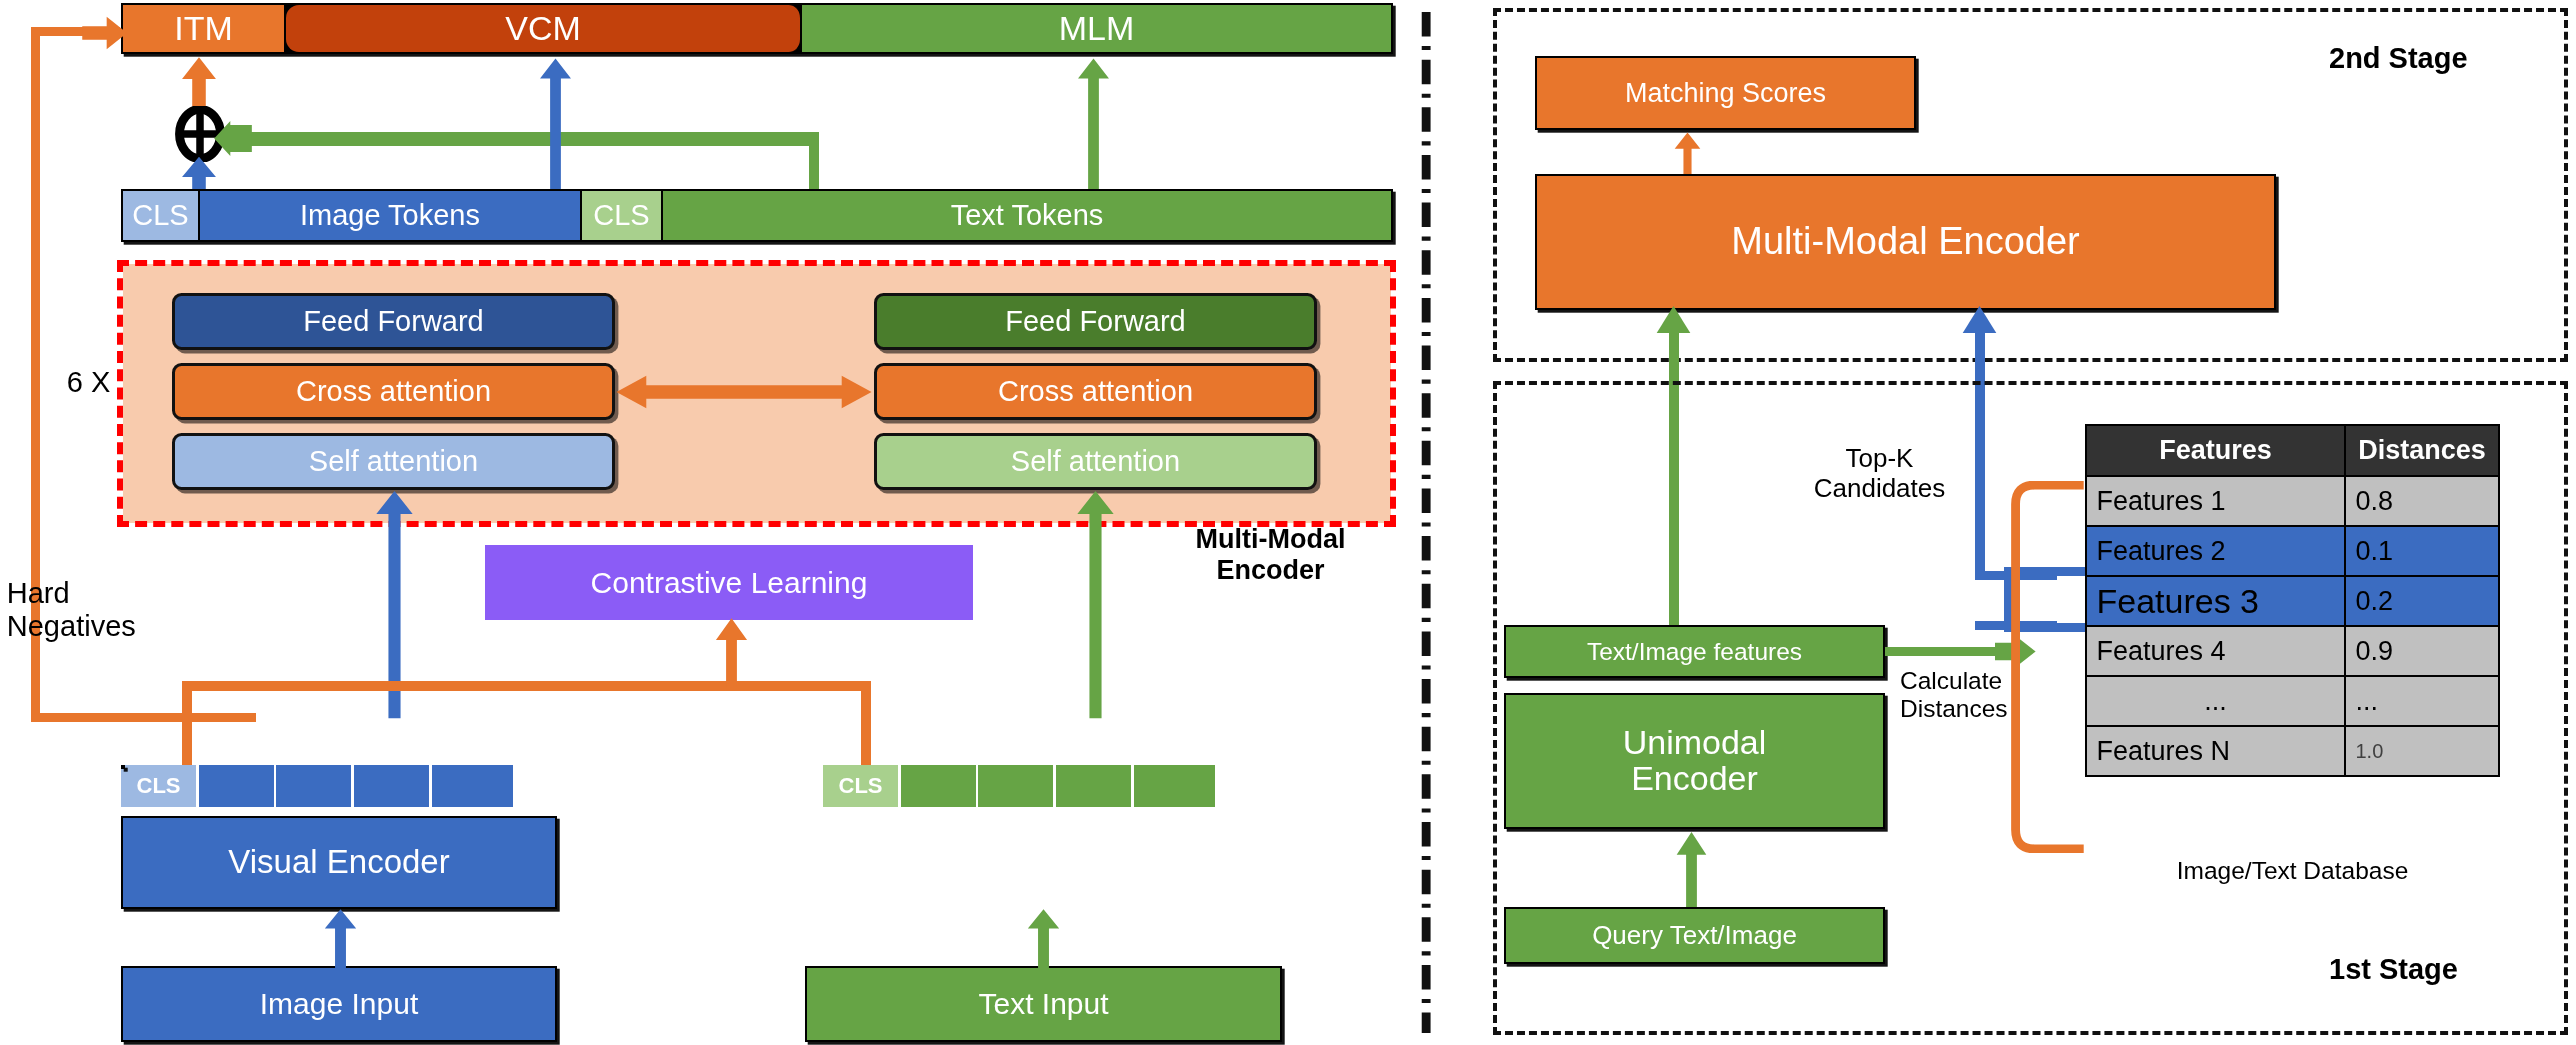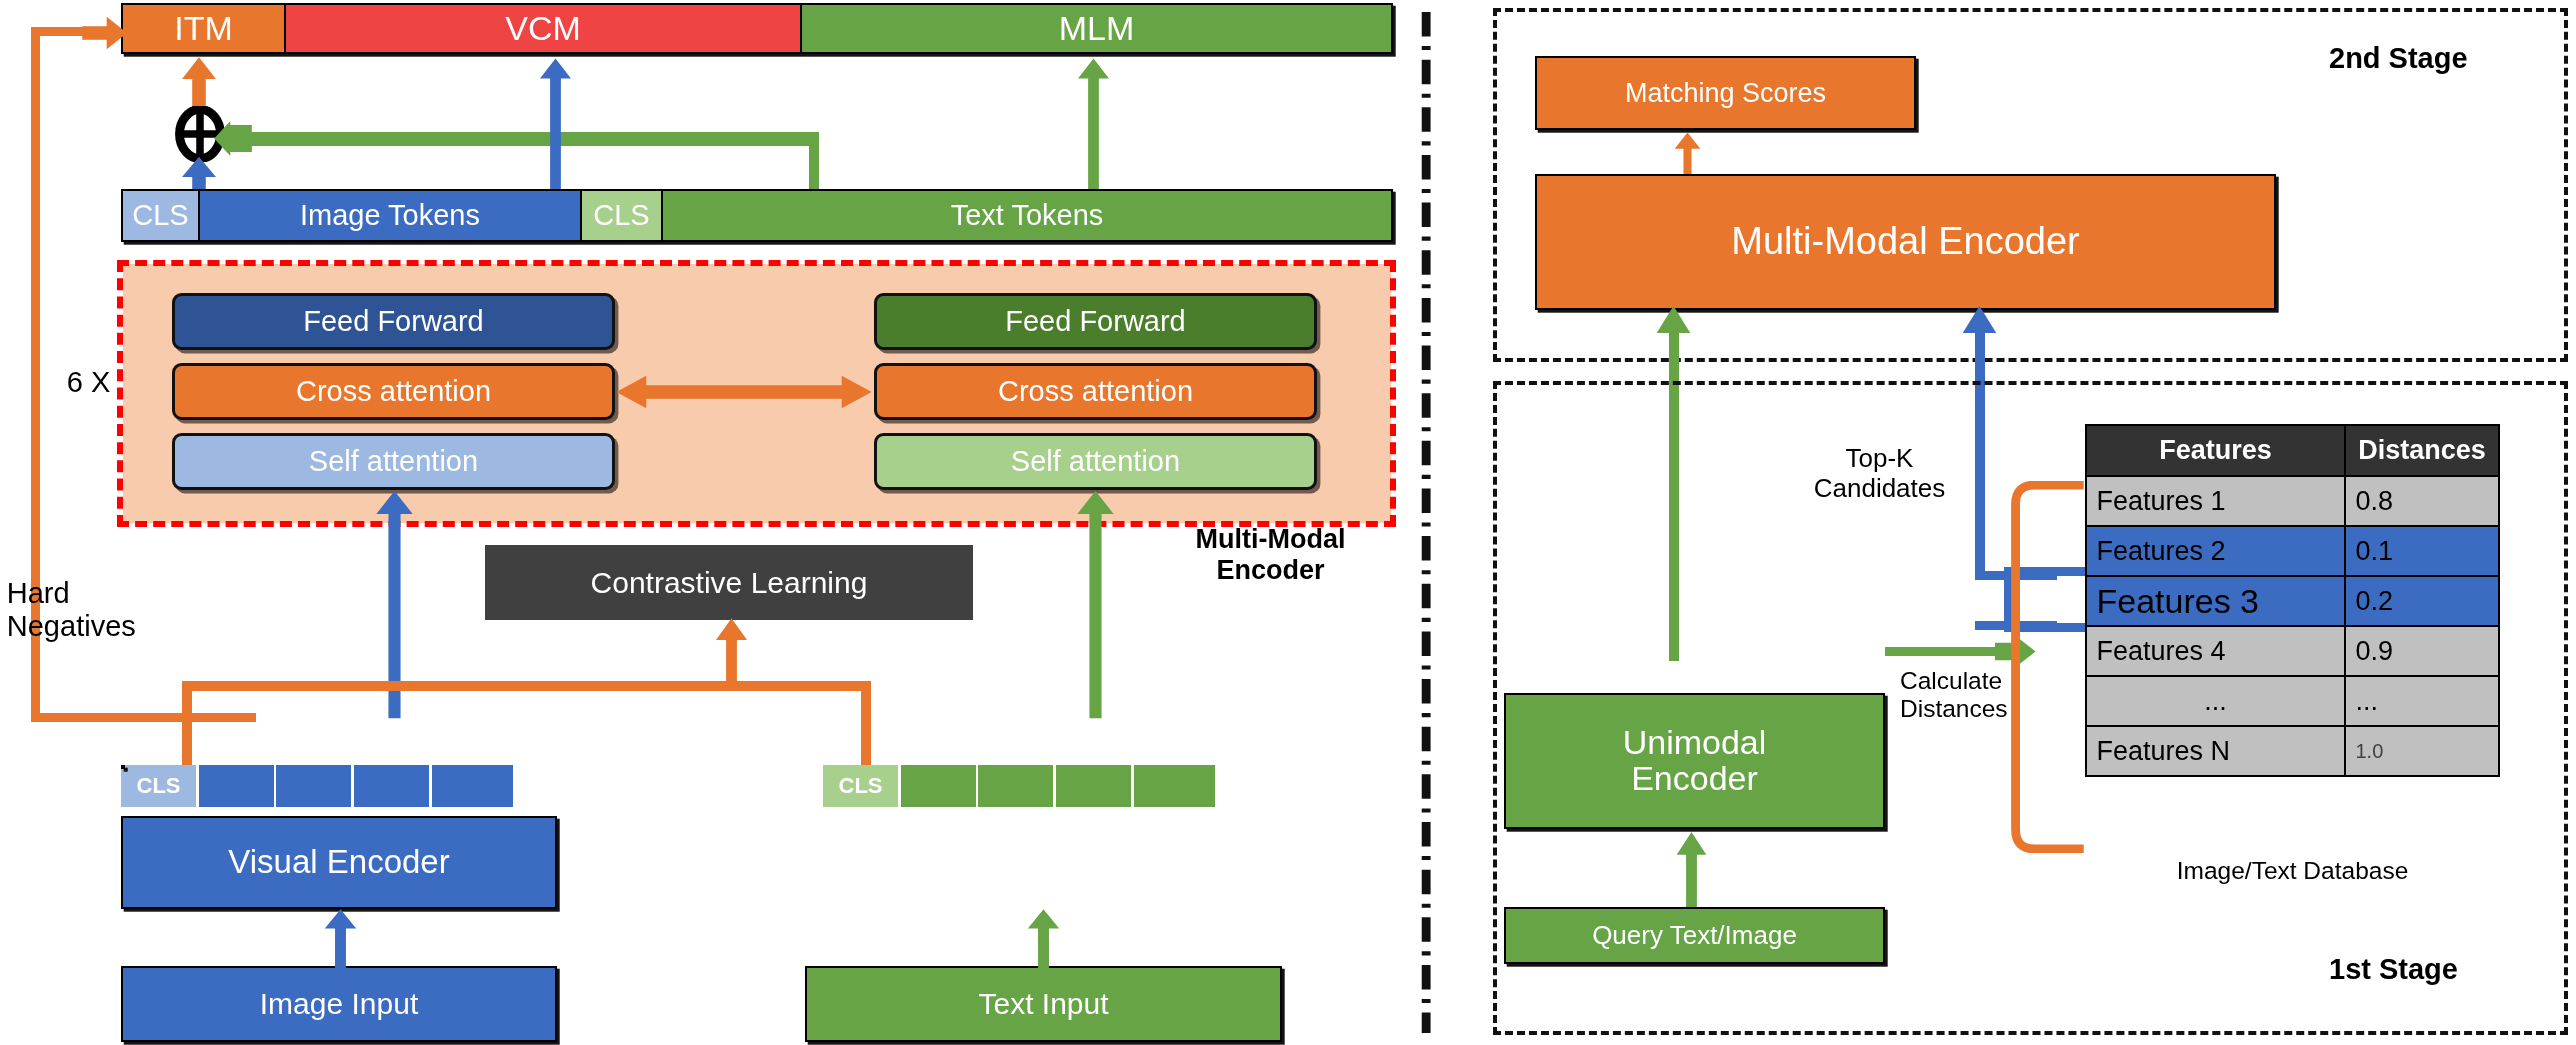--- a/index.html
+++ b/index.html
@@ -18,21 +18,21 @@
 </style>
 </head>
 <body>
 
 <div id="root">
 
   <div class="abs shadowbox" style="left:121px;top:3.4px;width:1272px;height:51px;background:#000;display:flex;">
     <div class="box" style="width:161px;height:100%;background:#E8762C;font-size:34px;border-right:2px solid #000;">
       <span>ITM</span>
     </div>
-    <div class="box" style="width:514px;height:100%;background:#ef4444;font-size:34px;border-right:2px solid #000;">
+    <div class="box" style="width:514px;height:100%;background:#c2410c;font-size:34px;border-right:2px solid #000;border-radius:13px;">
       <span>VCM</span>
     </div>
     <div class="box" style="flex:1;height:100%;background:#66A445;font-size:34px;">
       <span>MLM</span>
     </div>
   </div>
 
   <div class="abs" style="left:31px;top:27px;width:8.9px;height:695px;background:#E8762C;"></div>
   <div class="abs" style="left:31px;top:27px;width:89px;height:8.9px;background:#E8762C;"></div>
   <svg class="abs" style="left:82px;top:13.6px;" width="48" height="38" viewBox="0 0 70 56">
@@ -116,21 +116,21 @@
     <polygon points="20,340 20,36 2,36 29,2 56,36 38,36 38,340" fill="#3B6CC1"></polygon>
   </svg>
 
   <svg class="abs" style="left:1076px;top:488px;" width="39" height="232" viewBox="0 0 58 340">
     <polygon points="20,340 20,36 2,36 29,2 56,36 38,36 38,340" fill="#66A445"></polygon>
   </svg>
 
   <div class="abs ttl" style="left:1158px;top:524px;width:225px;font-size:27px;text-align:center;white-space:pre-line;">Multi-Modal
 Encoder</div>
 
-  <div class="abs box" style="left:485px;top:545px;width:488px;height:75px;background:#404040;font-size:30px;">
+  <div class="abs box" style="left:485px;top:545px;width:488px;height:75px;background:#8b5cf6;font-size:30px;">
     <span>Contrastive Learning</span>
   </div>
 
   <div class="abs lbl" style="left:6.8px;top:577px;width:184px;font-size:29px;white-space:pre-line;text-align:left;">Hard
 Negatives</div>
 
   <div class="abs" style="left:182px;top:681px;width:688px;height:9.5px;background:#E8762C;"></div>
   <div class="abs" style="left:182px;top:681px;width:9.5px;height:89px;background:#E8762C;"></div>
   <div class="abs" style="left:861px;top:681px;width:9.5px;height:89px;background:#E8762C;"></div>
   <svg class="abs" style="left:715px;top:617px;" width="33" height="71" viewBox="0 0 48 105">
@@ -211,20 +211,23 @@
   <div class="abs" style="left:2004px;top:571px;width:8.9px;height:59px;background:#3B6CC1;"></div>
   <div class="abs" style="left:2004px;top:567px;width:82px;height:8.9px;background:#3B6CC1;"></div>
   <div class="abs" style="left:2004px;top:623px;width:82px;height:8.9px;background:#3B6CC1;"></div>
 
   <div class="abs lbl" style="left:1784px;top:444px;width:191px;font-size:26px;white-space:pre-line;">Top-K
 Candidates</div>
 
   <div class="abs dashedblack" style="left:1493px;top:381px;width:1075px;height:654px;"></div>
   <div class="abs ttl" style="left:2329px;top:953px;width:204px;font-size:29px;text-align:left;">1st Stage</div>
 
+  <div class="abs shadowbox box" style="left:1504px;top:625px;width:381px;height:53px;background:#66A445;font-size:24.5px;">
+    <span>Text/Image features</span>
+  </div>
 
   <div class="abs shadowbox box" style="left:1504px;top:693px;width:381px;height:136px;background:#66A445;font-size:34px;white-space:pre-line;">
     <span>Unimodal
 Encoder</span>
   </div>
 
   <svg class="abs" style="left:1676px;top:829px;" width="31" height="80" viewBox="0 0 46 118">
     <polygon points="15,118 15,38 1,38 23,4 45,38 31,38 31,118" fill="#66A445"></polygon>
   </svg>
 

